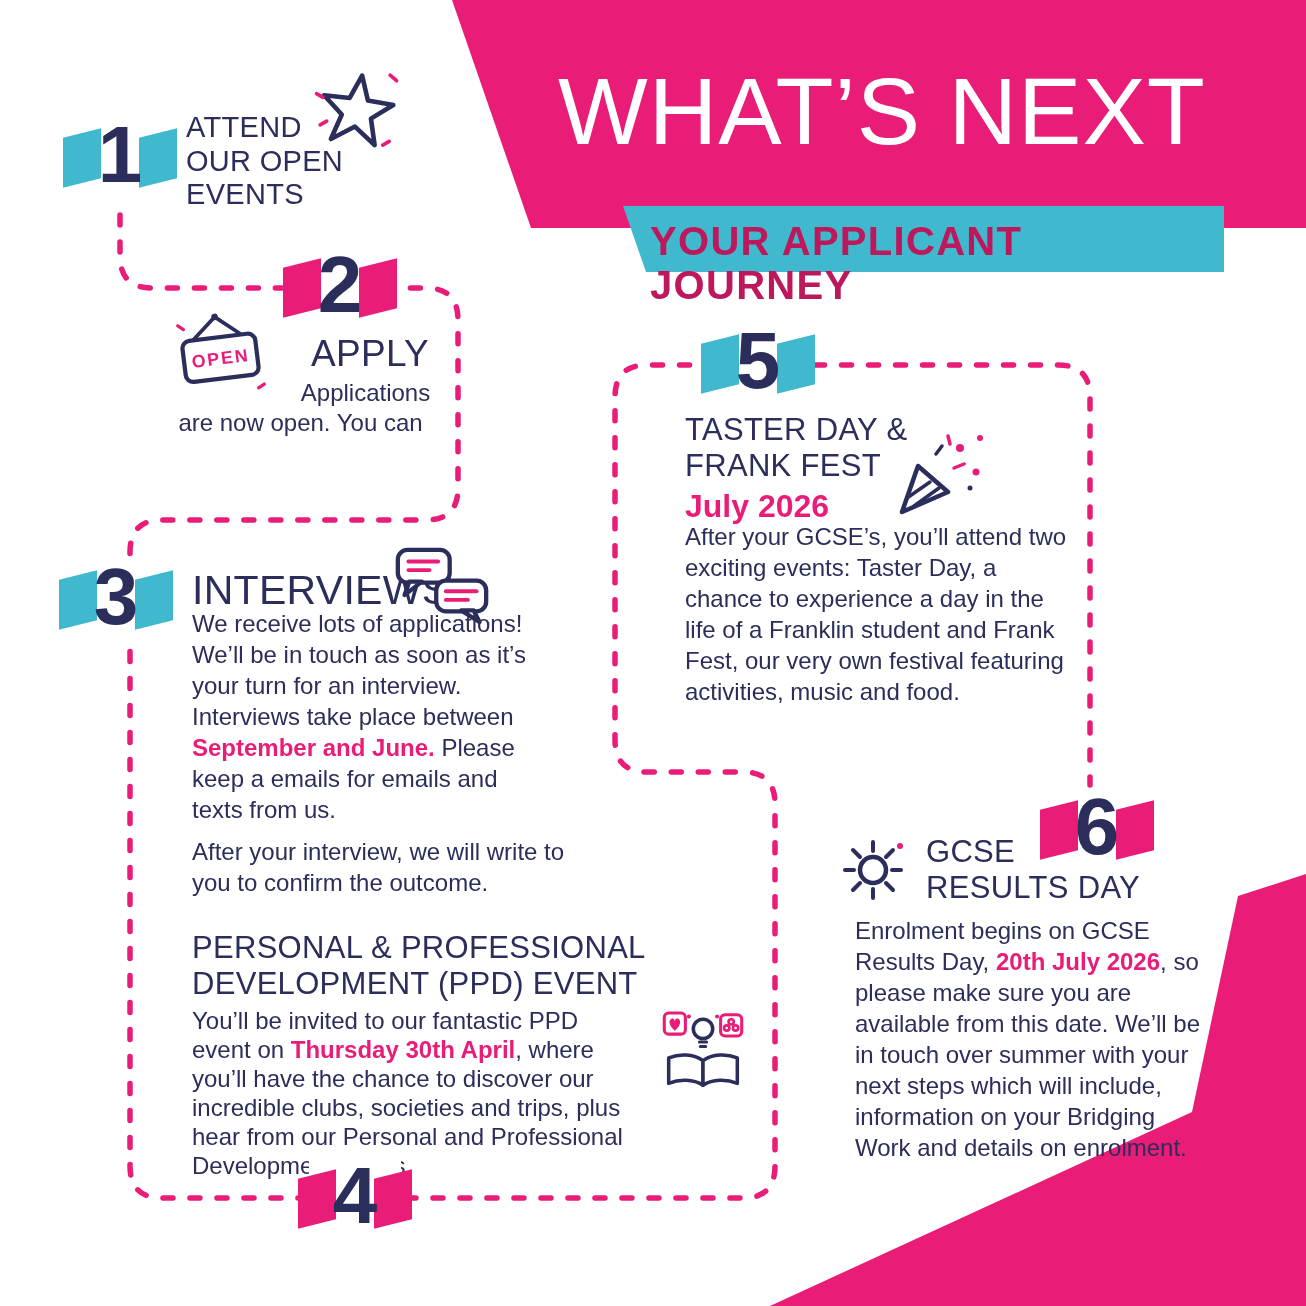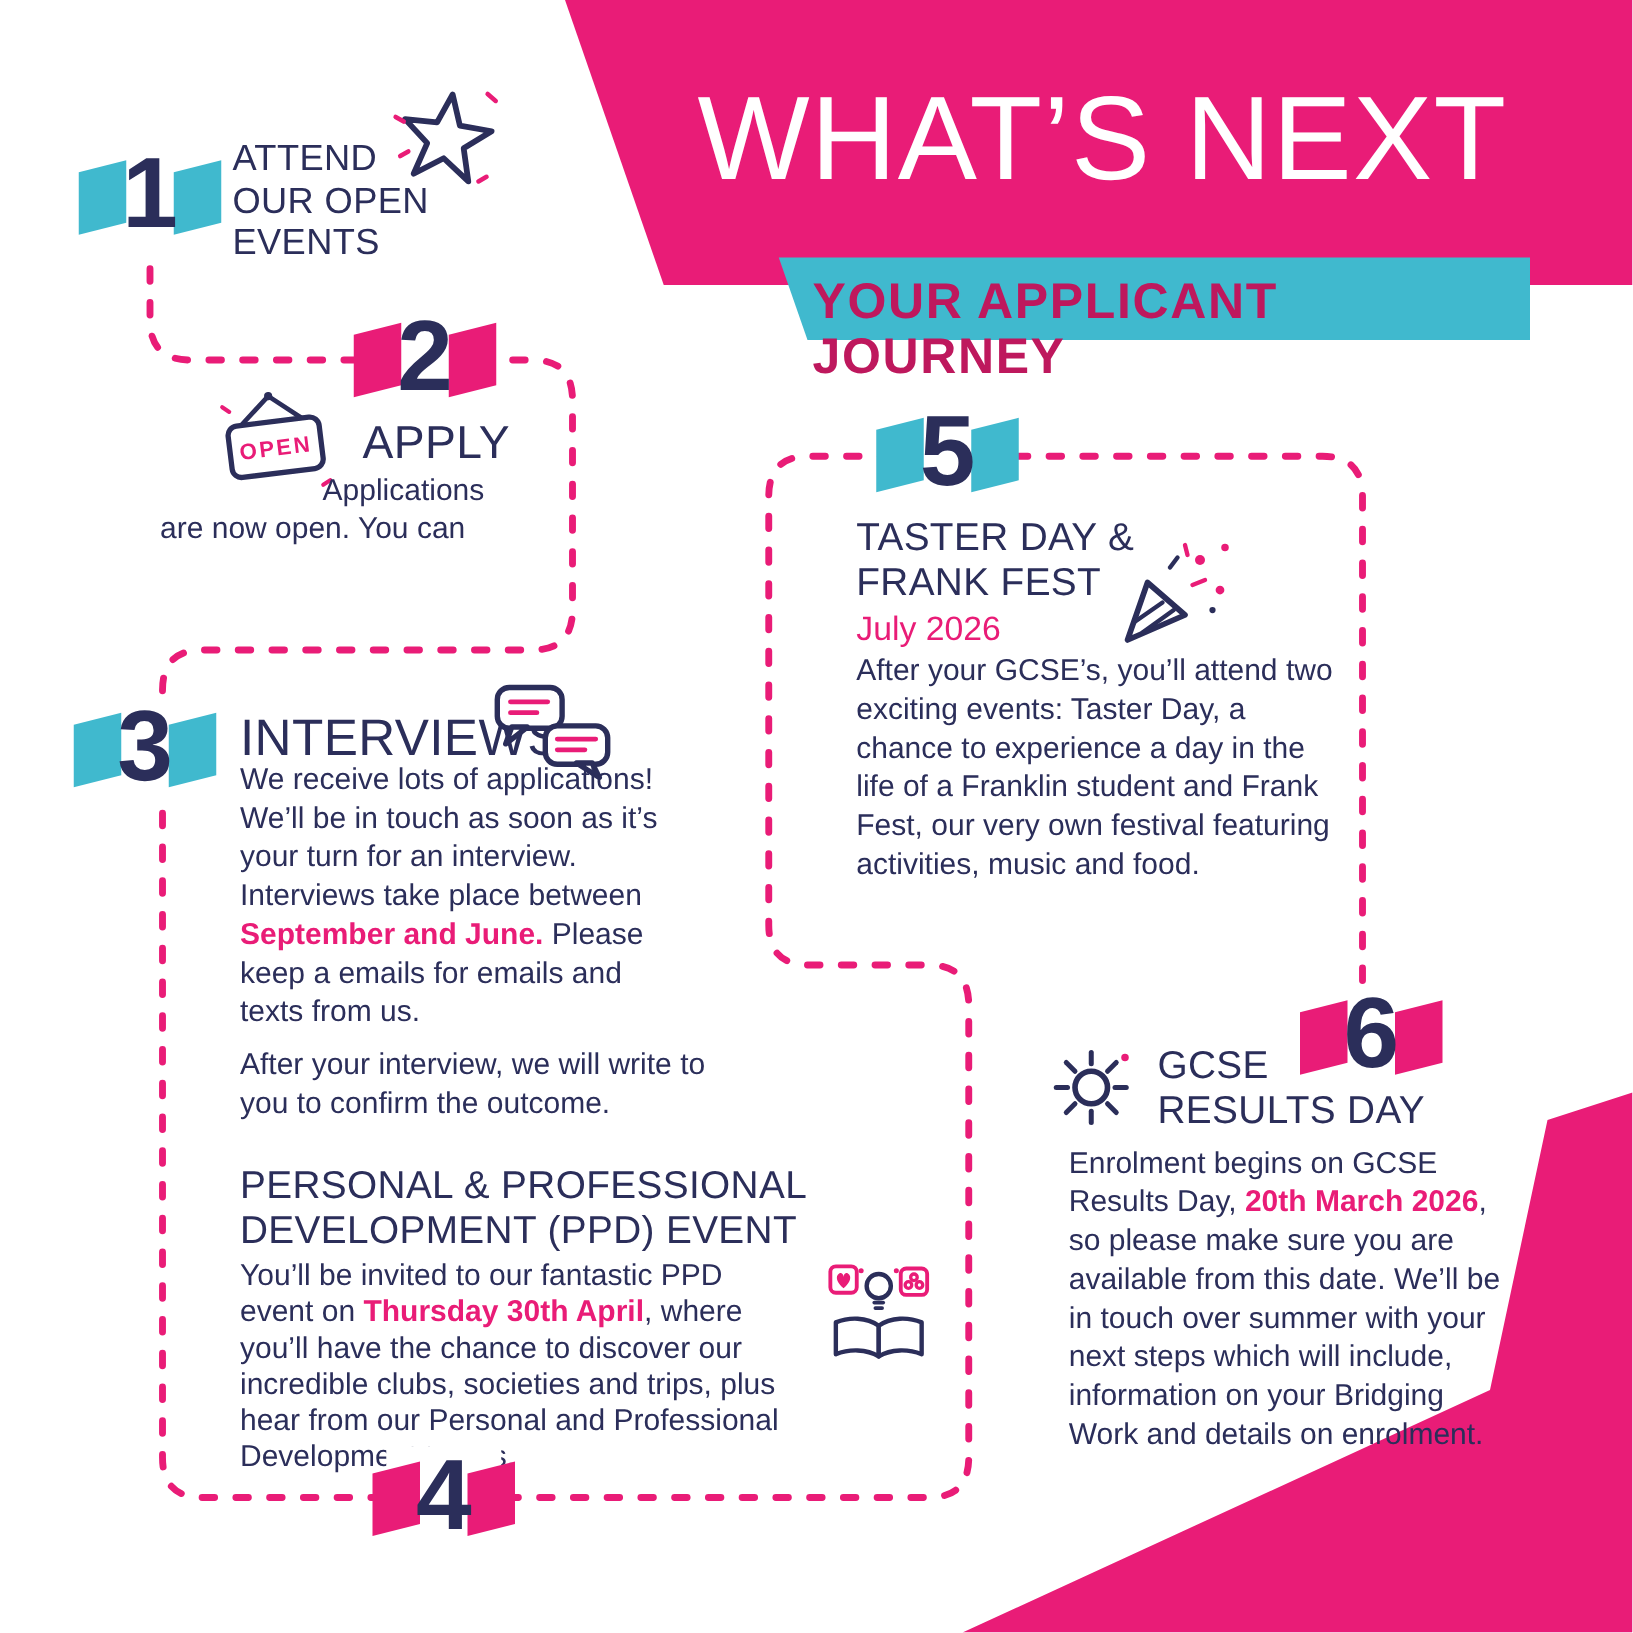--- a/index.html
+++ b/index.html
@@ -12,23 +12,23 @@
   .canvas{position:relative;width:1306px;height:1306px;background:#fff;overflow:hidden}
   .layer{position:absolute;left:0;top:0;width:1306px;height:1306px}
   .f-pink{fill:var(--pink)}
   .f-teal{fill:var(--teal)}
   .journey{fill:none;stroke:var(--pink);stroke-width:5.5;stroke-linecap:round;stroke-dasharray:10 17}
   .main-title{position:absolute;left:558px;top:64px;width:700px;font-size:95px;font-weight:normal;color:#fff;letter-spacing:1px;line-height:1}
   .subtitle{position:absolute;left:650px;top:219px;width:570px;font-size:40px;font-weight:bold;color:#be185d;letter-spacing:1.3px;line-height:1.1}
   .h{position:absolute;font-weight:normal;color:var(--navy);line-height:1.16;letter-spacing:.3px}
   .fs29{font-size:29px}.fs31{font-size:31px}.fs32{font-size:41px}.fs37{font-size:37px}
   .body{position:absolute;font-size:24px;color:var(--navy);line-height:31px}
-  .center{}
+  .center{text-align:center}
   .hl{color:var(--pink);font-weight:bold}
-  .date{position:absolute;font-size:27px;font-weight:normal;color:var(--pink)}
+  .date{position:absolute;font-size:32px;font-weight:bold;color:var(--pink)}
   
   .badge{position:absolute;width:124px;height:92px}
   .badge::before{content:"";position:absolute;left:16px;right:16px;top:4px;bottom:4px;background:#fff}
   .rib{position:absolute;width:38px;height:50px;top:21px;transform:skewY(-14deg)}
   .rib.l{left:5px}.rib.r{right:5px}
   .teal-bg{background:var(--teal)}
   .pink-bg{background:var(--pink)}
   .num{position:absolute;left:0;right:0;top:50%;transform:translateY(-54%);text-align:center;font-size:80px;font-weight:bold;color:var(--navy);line-height:1}
   
   .sn{stroke:var(--navy);fill:none;stroke-linecap:round;stroke-linejoin:round}
@@ -169,15 +169,15 @@
     <line class="sn" stroke-width="4" x1="46" y1="49" x2="53" y2="56"></line>
     <line class="sn" stroke-width="4" x1="33" y1="55" x2="33" y2="64"></line>
     <line class="sn" stroke-width="4" x1="20" y1="49" x2="13" y2="56"></line>
     <line class="sn" stroke-width="4" x1="14" y1="36" x2="5" y2="36"></line>
     <line class="sn" stroke-width="4" x1="20" y1="23" x2="13" y2="16"></line>
     <line class="sn" stroke-width="4" x1="33" y1="17" x2="33" y2="8"></line>
     <line class="sn" stroke-width="4" x1="46" y1="23" x2="53" y2="16"></line>
     <circle class="fp" cx="60" cy="12" r="3"></circle>
   </svg>
   <h2 class="h fs31" style="left:926px;top:834px;width:235px">GCSE RESULTS DAY</h2>
-  <div class="body" style="left:855px;top:915px;width:348px"><span>Enrolment begins on GCSE Results Day, </span><span class="hl">20th March 2026</span><span>, so please make sure you are available from this date. We’ll be in touch over summer with your next steps which will include, information on your Bridging Work and details on enrolment.</span></div>
+  <div class="body" style="left:855px;top:915px;width:348px"><span>Enrolment begins on GCSE Results Day, </span><span class="hl">20th July 2026</span><span>, so please make sure you are available from this date. We’ll be in touch over summer with your next steps which will include, information on your Bridging Work and details on enrolment.</span></div>
 
 </div>
 
 </body></html>

